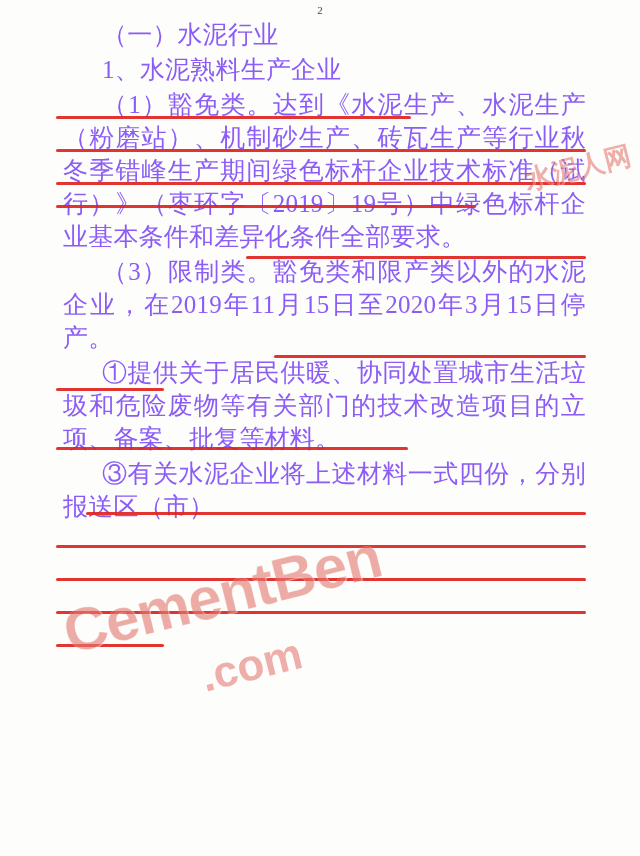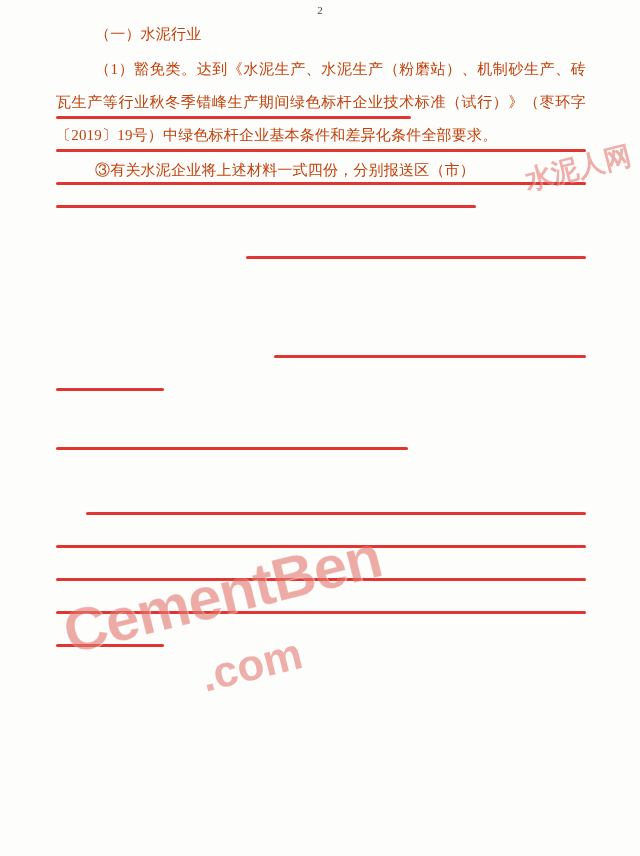--- a/index.html
+++ b/index.html
@@ -32,27 +32,27 @@
     color: #444;
     font-family: "Liberation Serif", serif;
   }
   .content {
     position: absolute;
     top: 18px;
     left: 56px;
     width: 530px;
   }
   p {
-    margin: 0 0 2px 0;
-    font-size: 15px;
+    margin: 0 0 2px 7px;
+    font-size: 25px;
     line-height: 33px;
     letter-spacing: 0.2px;
     text-align: justify;
     text-justify: inter-ideograph;
-    color: #c2410c;
+    color: #8b5cf6;
   }
   p.indent {
     text-indent: 39px;
   }
   p.heading {
     text-indent: 39px;
   }
   
   .mark {
     position: absolute;
@@ -96,21 +96,24 @@
 </style>
 </head>
 <body>
 
 <div class="page">
 
   <div class="page-number">2</div>
 
   <div class="content">
     <p class="heading">（一）水泥行业</p>
+    <p class="heading">1、水泥熟料生产企业</p>
     <p class="indent">（1）豁免类。达到《水泥生产、水泥生产（粉磨站）、机制砂生产、砖瓦生产等行业秋冬季错峰生产期间绿色标杆企业技术标准（试行）》（枣环字〔2019〕19号）中绿色标杆企业基本条件和差异化条件全部要求。</p>
+    <p class="indent">（3）限制类。豁免类和限产类以外的水泥企业，在2019年11月15日至2020年3月15日停产。</p>
+    <p class="indent">①提供关于居民供暖、协同处置城市生活垃圾和危险废物等有关部门的技术改造项目的立项、备案、批复等材料。</p>
     <p class="indent">③有关水泥企业将上述材料一式四份，分别报送区（市）</p>
   </div>
 
   <div>
     <div class="mark" style="left:56px;  top:116px; width:355px; height:3px;"></div>
     <div class="mark" style="left:56px;  top:149px; width:530px; height:3px;"></div>
     <div class="mark" style="left:56px;  top:182px; width:530px; height:3px;"></div>
     <div class="mark" style="left:56px;  top:205px; width:420px; height:3px;"></div>
     <div class="mark" style="left:246px; top:256px; width:340px; height:3px;"></div>
     <div class="mark" style="left:274px; top:355px; width:312px; height:3px;"></div>

